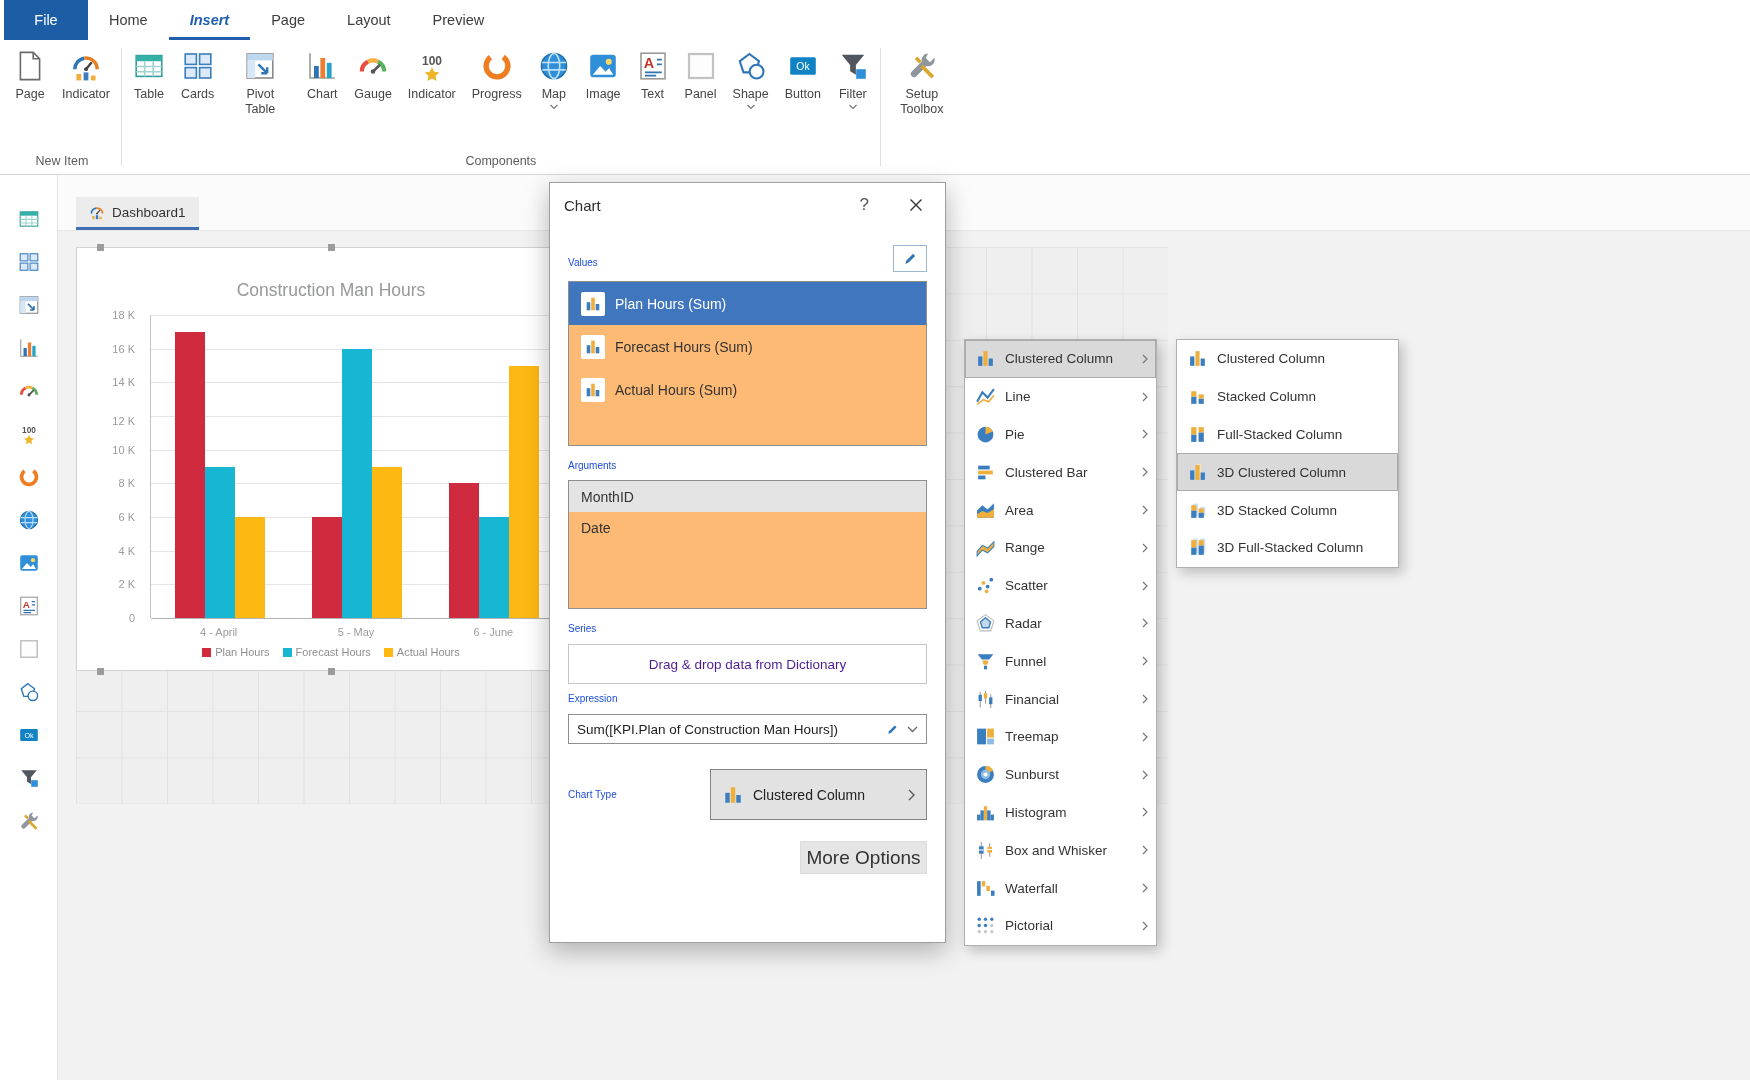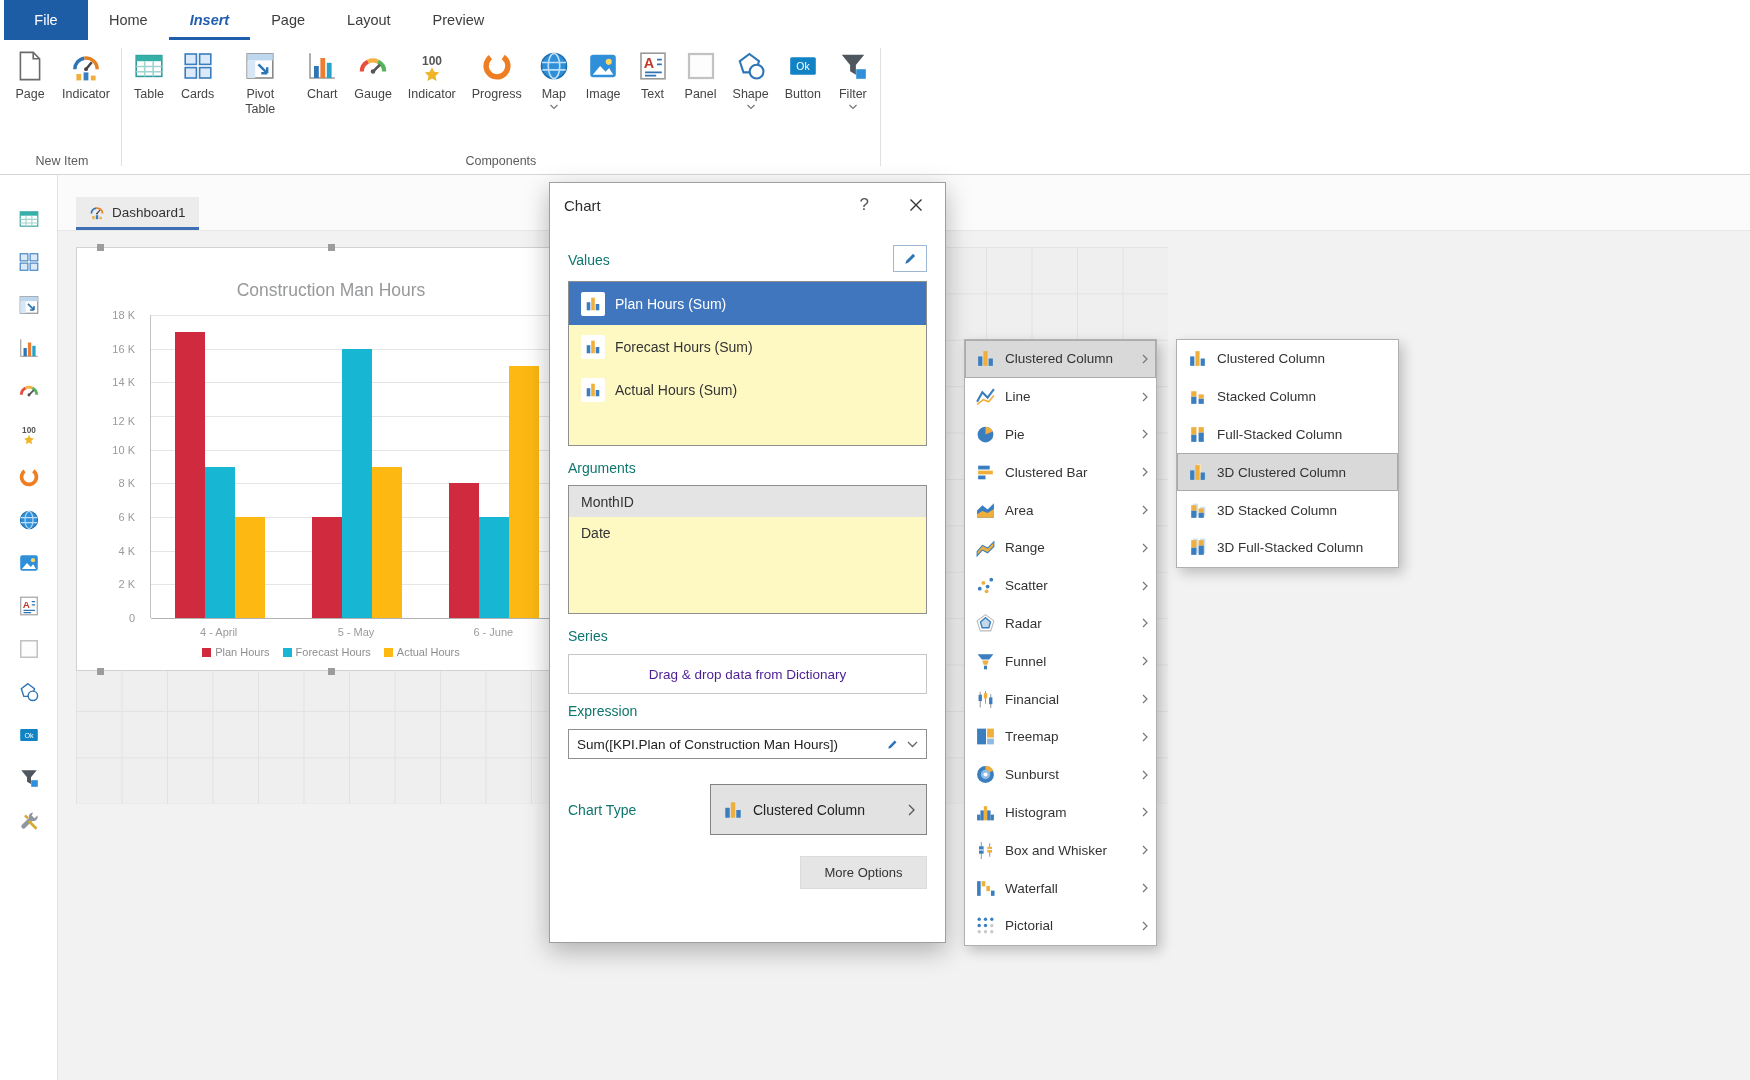--- a/index.html
+++ b/index.html
@@ -61,43 +61,43 @@
 
   
   .dialog { position:absolute; left:549px; top:182px; width:397px; height:761px; background:#fff;
             border:1px solid #9e9e9e; box-shadow:0 8px 24px rgba(0,0,0,.28); z-index:50; }
   .dlg-head { height:44px; display:flex; align-items:center; padding:0 22px 0 14px; }
   .dlg-title { flex:1; font-size:15px; color:#2d2d2d; }
   .dlg-help { color:#555; font-size:17px; margin-right:40px; cursor:pointer; }
   .dlg-close { cursor:pointer; display:flex; align-items:center; }
   .dlg-body { padding:0 18px; }
   .sec-row { display:flex; align-items:flex-end; margin-top:18px; }
-  .sec-label { font-size:14px; color:#0f766e; }
+  .sec-label { font-size:10px; color:#1d4ed8; }
   .spacer { flex:1; }
   .edit-btn { width:34px; height:27px; border:1px solid #9cb8d5; background:#fff; display:flex;
               align-items:center; justify-content:center; cursor:pointer; }
-  .listbox { border:1px solid #8f8f8f; margin-top:9px; background:#fef9c3; overflow:hidden; }
+  .listbox { border:1px solid #8f8f8f; margin-top:9px; background:#fdba74; overflow:hidden; }
   .values-box { height:165px; }
   .args-box { height:129px; }
   .vrow { height:43px; display:flex; align-items:center; gap:10px; padding:0 12px; font-size:14px; color:#333; cursor:pointer; }
   .vrow.selected { background:#4076bd; color:#fff; }
   .chip { width:24px; height:24px; background:#fff; border-radius:2px; display:flex; align-items:center; justify-content:center; }
   .arow { height:31px; display:flex; align-items:center; padding:0 12px; font-size:14px; color:#333; cursor:pointer; }
   .arow.selected { background:#e4e4e4; }
   .series-box { height:40px; border:1px solid #c6c6c6; margin-top:10px; display:flex; align-items:center;
                 justify-content:center; font-size:13.5px; color:#4c1d95; }
   .expr-input { height:30px; border:1px solid #8f8f8f; margin-top:10px; display:flex; align-items:center;
                 padding:0 8px; gap:8px; cursor:text; }
   .expr-text { flex:1; font-size:13.5px; color:#222; white-space:nowrap; overflow:hidden; }
   .ct-row { display:flex; align-items:center; margin-top:25px; }
   .ct-btn { width:217px; height:51px; background:#e2e2e2; border:1px solid #838383; display:flex;
             align-items:center; padding:0 11px; gap:9px; cursor:pointer; }
   .ct-btn-label { flex:1; font-size:14px; color:#222; text-align:left; }
   .mo-row { display:flex; justify-content:flex-end; margin-top:21px; }
-  .mo-btn { min-width:127px; height:33px; background:#e5e5e5; border:1px solid #dcdcdc; font-size:13px;
+  .mo-btn { min-width:127px; height:33px; background:#e5e5e5; border:1px solid #dcdcdc; font-size:19px;
             color:#333; font-family:"Liberation Sans",sans-serif; cursor:pointer; }
 
   
   .menu { position:absolute; background:#fff; border:1px solid #b0b0b0; box-shadow:4px 5px 12px rgba(0,0,0,.22); z-index:60; }
   .type-menu { left:964px; top:339px; width:193px; }
   .type-submenu { left:1176px; top:339px; width:223px; z-index:70; }
   .mitem { height:37.8px; display:flex; align-items:center; padding:0 8px 0 10px; gap:9px; font-size:13.5px;
            color:#333; cursor:pointer; }
   .mitem .mlabel { flex:1; white-space:nowrap; }
   .mitem.selected { background:#d9d9d9; box-shadow:inset 0 0 0 1px #ababab; }
@@ -295,20 +295,35 @@
               </span>
               <div class="rlabel">Filter</div>
               <span class="rchev"><svg width="9" height="6" viewBox="0 0 9 6">
                   <path d="M1 1 L4.5 4.5 L8 1" stroke="#777" fill="none" stroke-width="1.2"></path>
                 </svg></span>
             </div>
           </div>
           <div class="rglabel">Components</div>
         </div>
         <div class="rsep"></div>
+        <div class="rgroup">
+          <div class="ritems">
+            <div class="ritem">
+              <span class="icon">
+                <svg viewBox="0 0 20 20" width="32" height="32">
+                  <path d="M13.8 2.2 a4 4 0 0 0 -3.9 5 L3.6 13.5 a2 2 0 1 0 2.9 2.9 L12.8 10 a4 4 0 0 0 4.9 -5.1 L15 7.6 L12.4 5 Z" fill="#8f969e"></path>
+                  <path d="M16.8 17 L9.8 10" stroke="#d9a62e" stroke-width="2.4"></path>
+                  <path d="M8.2 8.4 L5.5 5.7 L7.1 4.1 L9.8 6.8 Z" fill="#d9a62e"></path>
+                </svg>
+              </span>
+              <div class="rlabel">Setup Toolbox</div>
+            </div>
+          </div>
+          <div class="rglabel"></div>
+        </div>
       </div>
   </div>
 
   <div class="workspace">
     <div class="side" id="side-toolbar">
         <div class="sitem">
           <span class="icon">
             <svg viewBox="0 0 20 20" width="22" height="22">
               <rect x="2" y="3.5" width="16" height="13" fill="#fff" stroke="#2f9e9b"></rect>
               <rect x="2" y="3.5" width="16" height="3.5" fill="#35b0a8"></rect>

